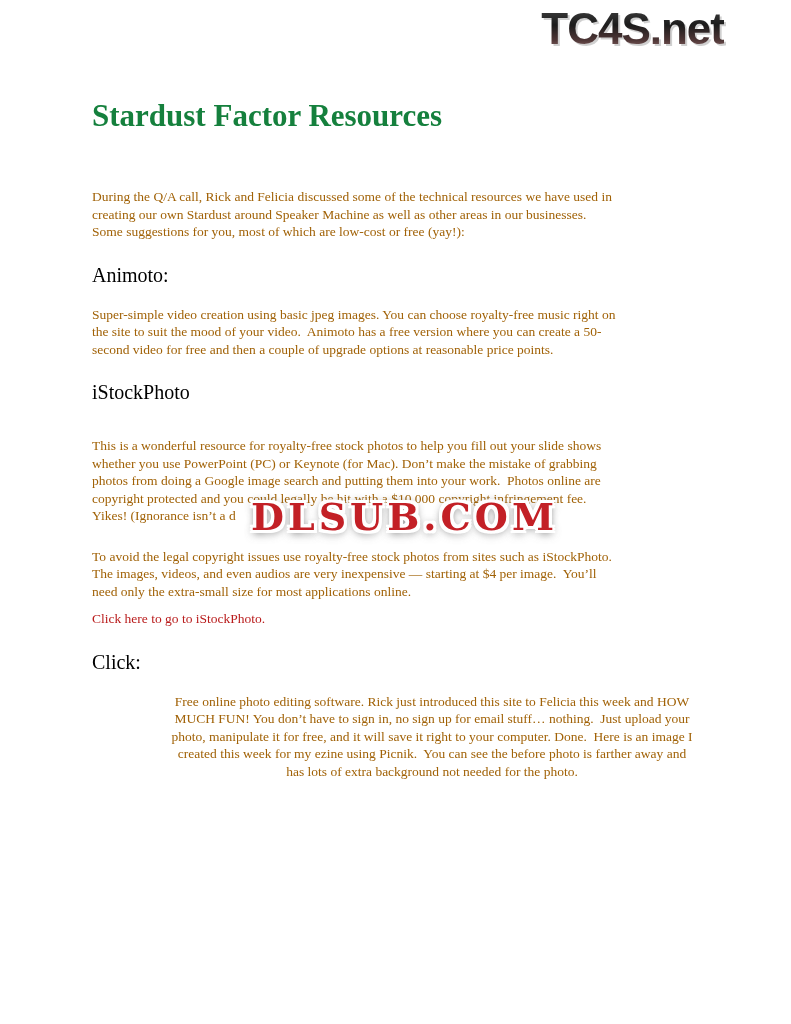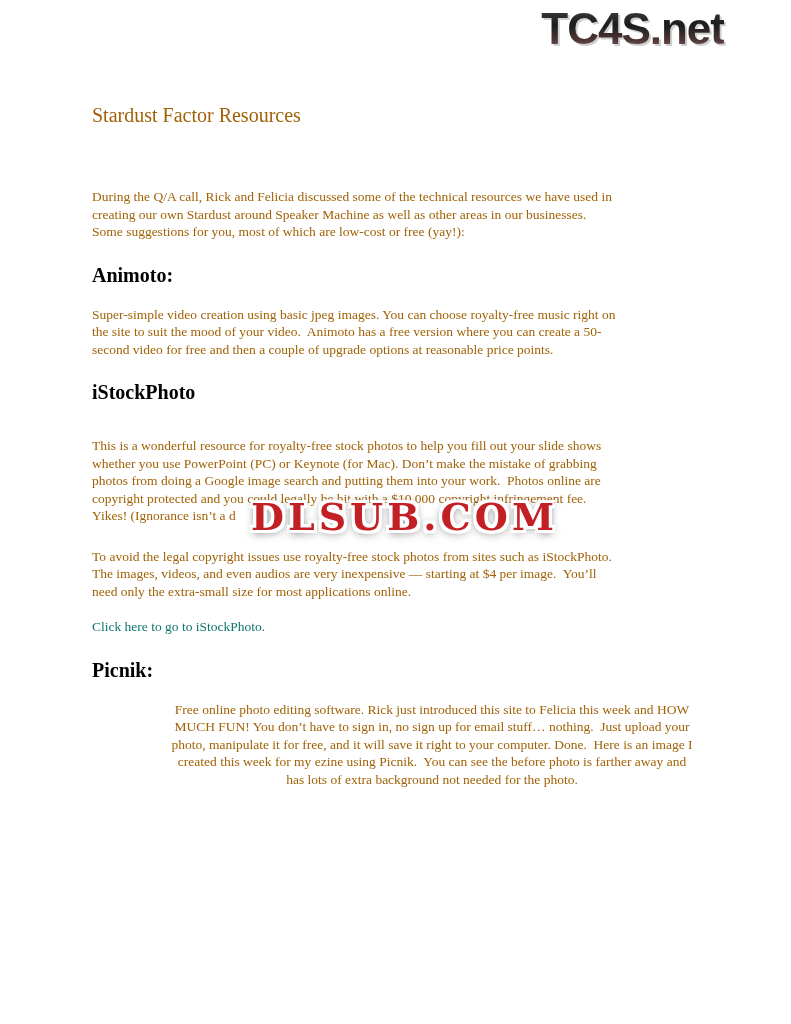--- a/index.html
+++ b/index.html
@@ -32,56 +32,56 @@
 
   .content {
     position: absolute;
     left: 92px;
     top: 0;
     width: 680px;
   }
 
   .doc-title {
     margin: 100px 0 0 0;
-    font-size: 20px;
+    font-size: 31px;
     line-height: 31px;
-    font-weight: normal;
-    color: #a16207;
+    font-weight: bold;
+    color: #15803d;
   }
 
   .para {
     margin: 0;
     font-size: 13.5px;
     line-height: 17.5px;
     white-space: pre;
     color: #a16207;
   }
   .para-intro   { margin-top: 57px; }
   .para-animoto { margin-top: 19px; }
   .para-istock  { margin-top: 33px; }
   .para-istock2 { margin-top: 23px; }
   .para-picnik  { margin-top: 19px; text-align: center; }
 
   .section-heading {
     margin: 0;
     font-size: 20px;
     line-height: 24px;
-    font-weight: bold;
+    font-weight: normal;
     color: #000000;
   }
   .heading-animoto { margin-top: 22px; }
   .heading-istock  { margin-top: 22px; }
   .heading-picnik  { margin-top: 22px; }
 
   .doc-link {
     display: block;
-    margin-top: 18px;
+    margin-top: 10px;
     font-size: 13.5px;
     line-height: 17.5px;
-    color: #0f766e;
+    color: #b91c1c;
     text-decoration: none;
     cursor: pointer;
   }
 
   
   .watermark {
     position: absolute;
     left: 251px;
     top: 490px;
     font-family: "DejaVu Serif", serif;
@@ -147,21 +147,21 @@
 photos from doing a Google image search and putting them into your work.  Photos online are
 copyright protected and you could legally be hit with a $10,000 copyright infringement fee.
 Yikes! (Ignorance isn’t a d</p>
 
     <p class="para para-istock2">To avoid the legal copyright issues use royalty-free stock photos from sites such as iStockPhoto.
 The images, videos, and even audios are very inexpensive — starting at $4 per image.  You’ll
 need only the extra-small size for most applications online.</p>
 
     <a class="doc-link">Click here to go to iStockPhoto.</a>
 
-    <h2 class="section-heading heading-picnik">Picnik:</h2>
+    <h2 class="section-heading heading-picnik">Click:</h2>
 
     <p class="para para-picnik">Free online photo editing software. Rick just introduced this site to Felicia this week and HOW
 MUCH FUN! You don’t have to sign in, no sign up for email stuff… nothing.  Just upload your
 photo, manipulate it for free, and it will save it right to your computer. Done.  Here is an image I
 created this week for my ezine using Picnik.  You can see the before photo is farther away and
 has lots of extra background not needed for the photo.</p>
 
   </div>
 
   <div class="watermark">DLSUB.COM</div>

